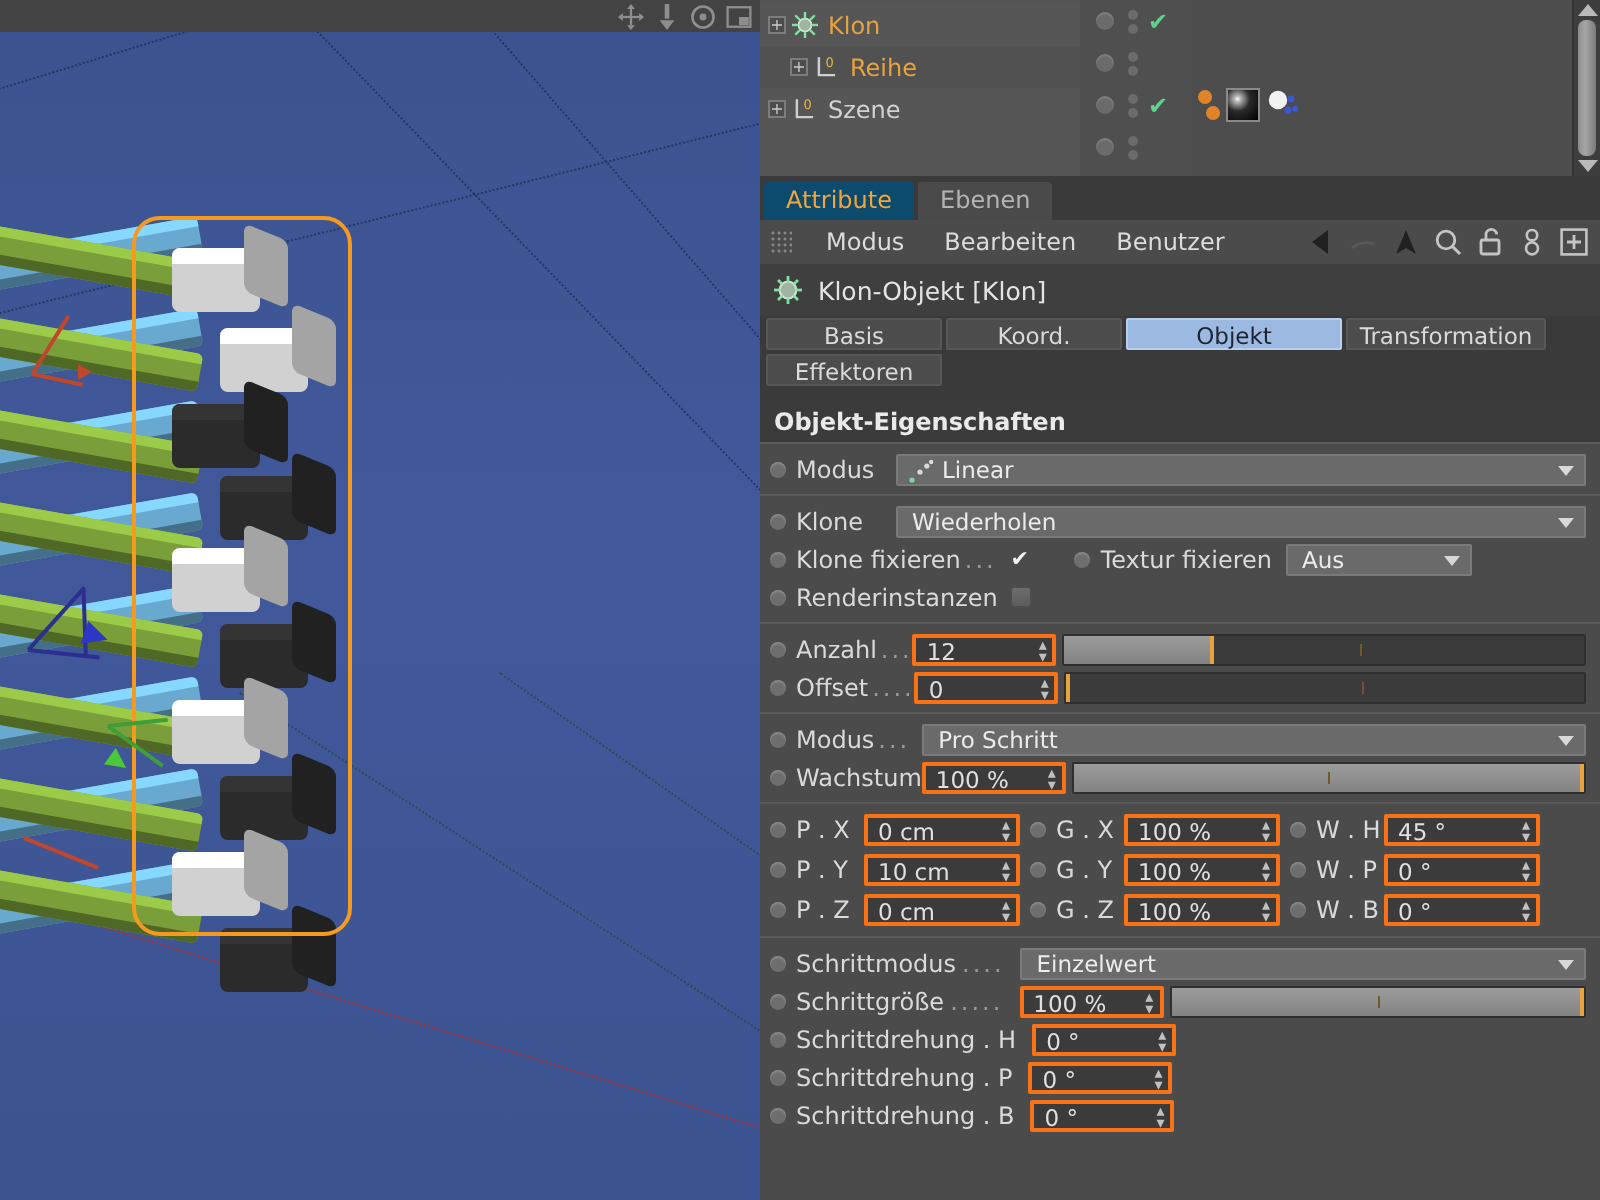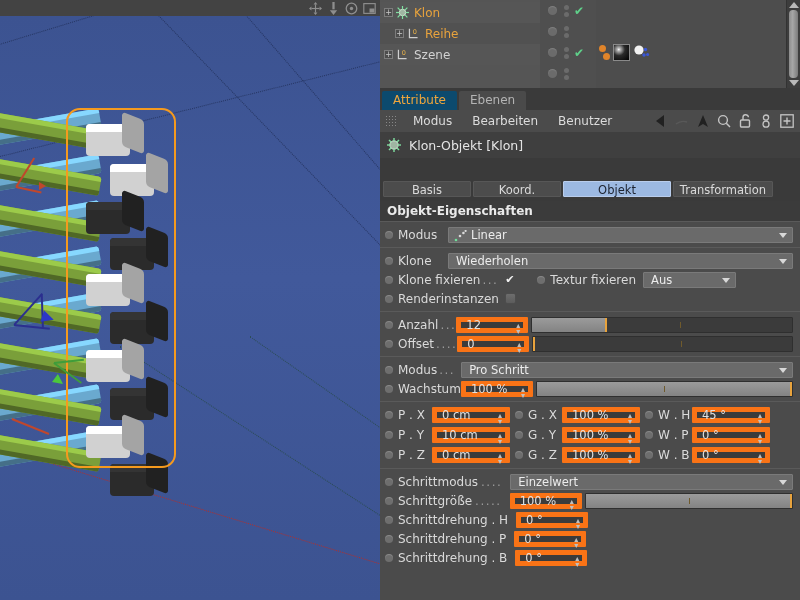--- a/index.html
+++ b/index.html
@@ -111,33 +111,33 @@
   .ticon{ width:16px;height:16px;margin-left:5px;opacity:.92; }
 
   
   #objtitle{ position:absolute; left:0; top:132px; width:420px; height:26px; display:flex; align-items:center; padding-left:6px; background:#3f3f3f; }
   #objtitle .t{ margin-left:7px; font-size:12.5px; color:#e4e4e4; }
 
   
   #atabs{ position:absolute; left:0; top:158px; width:420px; background:#3a3a3a; padding:1px 3px 2px 3px; }
   .arow{ display:flex; gap:2px; margin-bottom:2px; }
   .atab{ height:16px; line-height:16px; text-align:center; font-size:11.5px;
-         background:#4c4c4c; color:#dadada; border:1px solid #575757; border-radius:1px;margin-top:22px; }
+         background:#4c4c4c; color:#dadada; border:1px solid #575757; border-radius:1px; }
   .atab.sel{ background:#9cb9e2; color:#1d2330; border-color:#b9cdec; }
 
   
   #props{ position:absolute; left:0; top:201px; width:420px; bottom:0; background:#4b4b4b; }
   .sechead{ background:#3b3b3b; color:#eaeaea; font-weight:bold; font-size:12px; padding:3px 0 3px 7px; }
   .grp{ border-top:1px solid #5a5a5a; padding:3px 0; }
   .prow{ display:flex; align-items:center; height:19px; padding:0 7px 0 5px; }
   .bullet{ width:8px;height:8px;border-radius:50%;background:#6e6e6e; box-shadow:inset 0 1px 1px rgba(255,255,255,.2); flex:none; margin-right:5px;}
   .plabel{ color:#dadada; font-size:12px; white-space:nowrap; }
   .dots{ color:#9a9a9a; letter-spacing:1.5px; }
   .field{
-    background:#3b3b3b; border:5px solid #f97316; height:16px; display:flex; align-items:center;
+    background:#3b3b3b; border:2px solid #f97316; height:16px; display:flex; 
     color:#e0e0e0; font-size:11.5px; padding-left:5px; position:relative; border-radius:1px;
   }
   .spin{ position:absolute; right:3px; top:1px; font-size:8px; line-height:6px; color:#c0c0c0; text-align:center; }
   .combo{
     background:#6a6a6a; border:1px solid #7a7a7a; height:16px; display:flex; align-items:center;
     color:#ececec; font-size:11.5px; padding-left:7px; position:relative; border-radius:1px;
   }
   .caret{ position:absolute; right:5px; top:5px; width:0;height:0;
           border-style:solid;border-width:5px 4px 0 4px;border-color:#d8d8d8 transparent transparent transparent; }
   .slider{ flex:1; height:16px; background:#3b3b3b; border:1px solid #2f2f2f; position:relative; border-radius:1px; }

